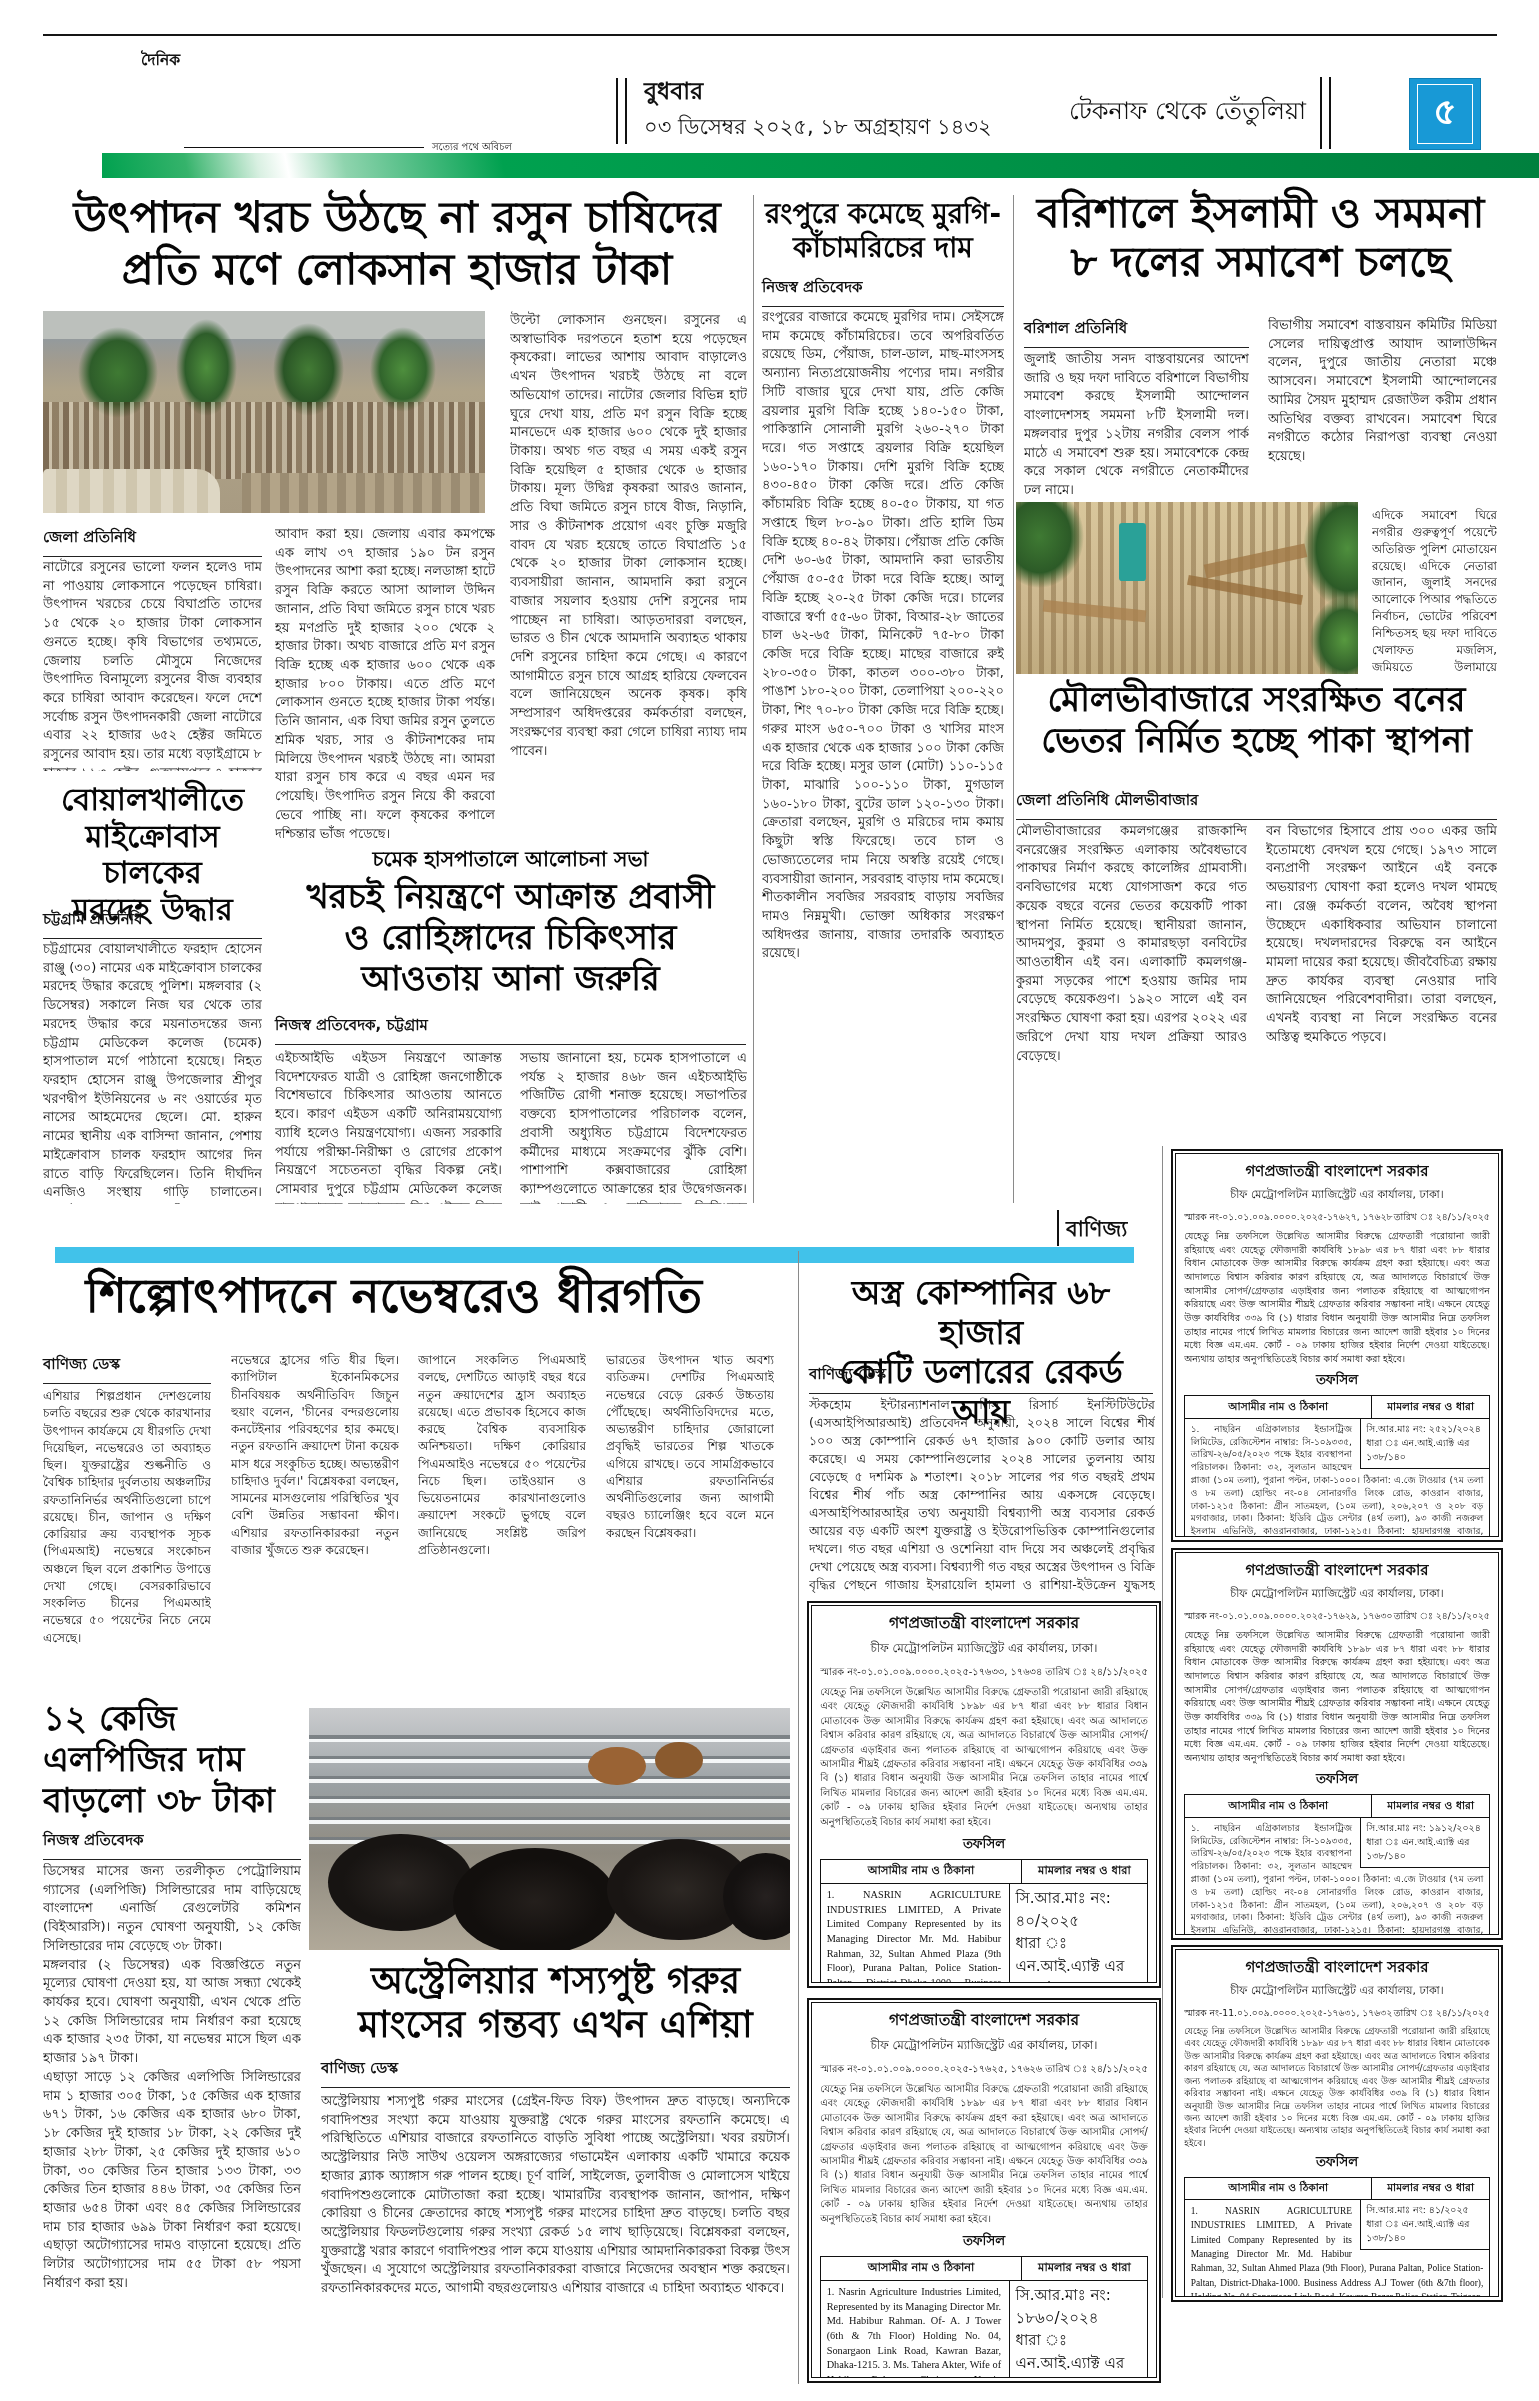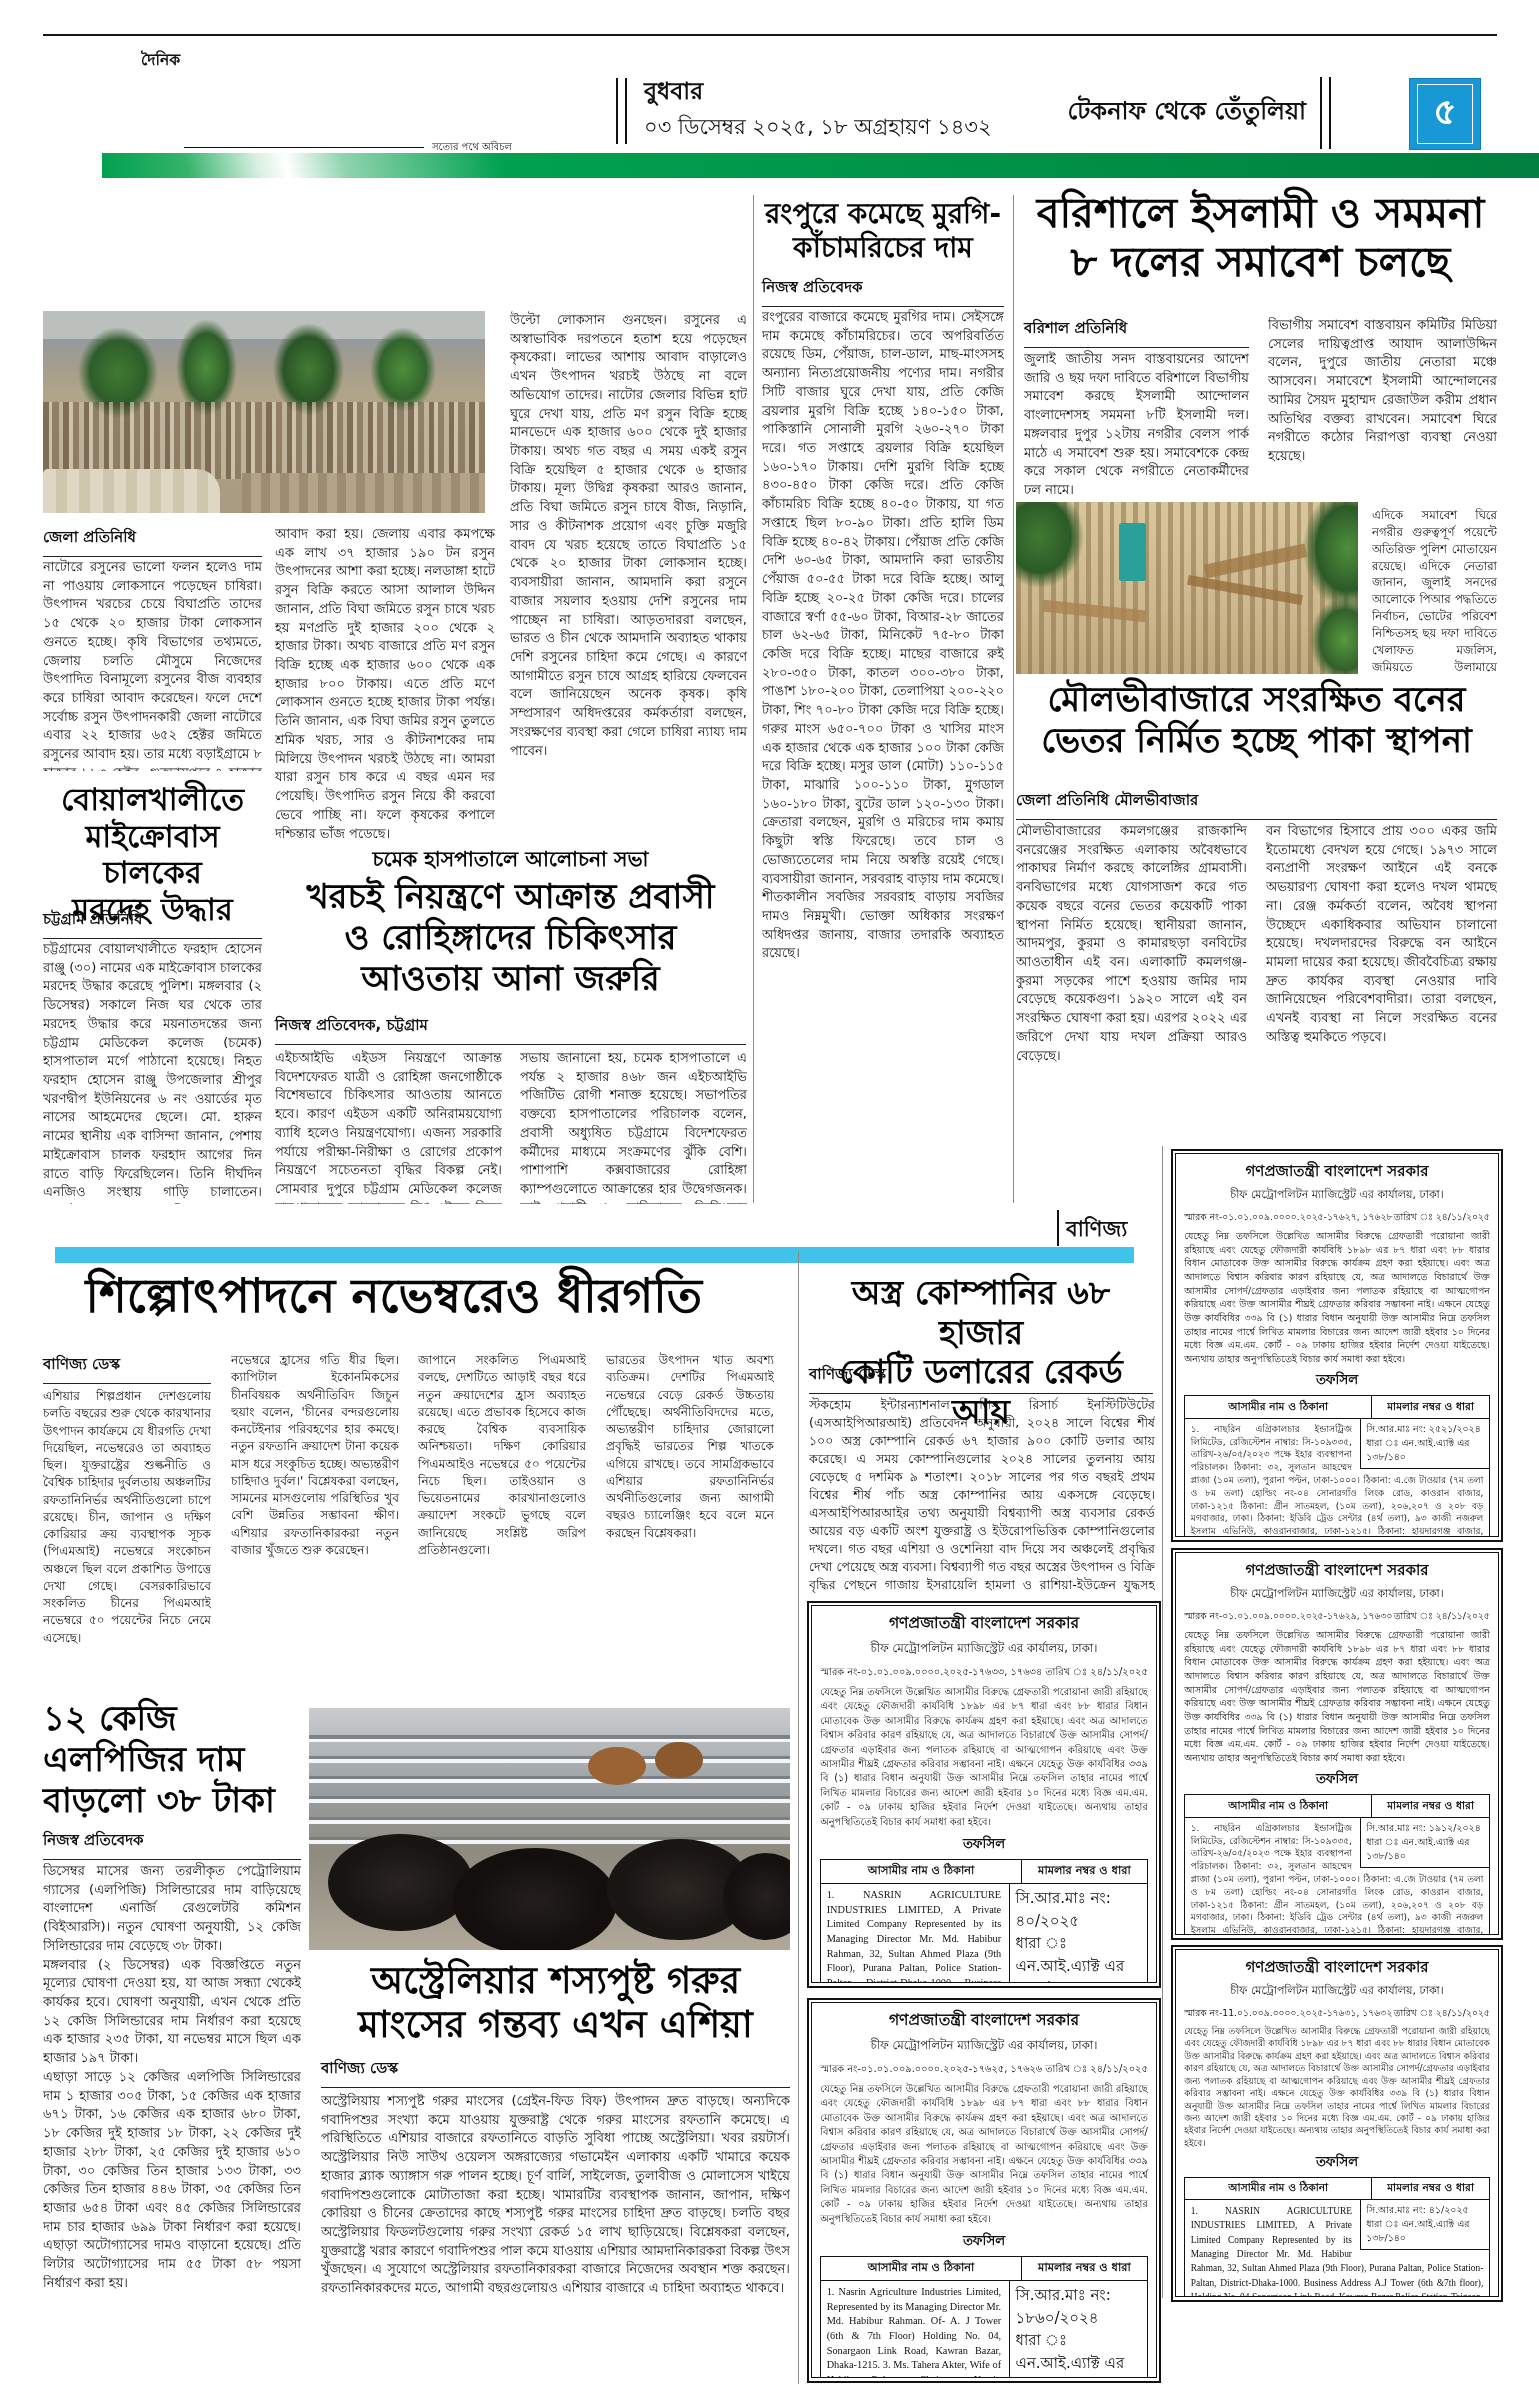--- a/index.html
+++ b/index.html
@@ -54,33 +54,35 @@
   <div class="abs" style="left:141px;top:48px;font-size:15.6px;font-weight:bold;">দৈনিক</div>
   <div class="abs" style="left:184px;top:139px;width:328px;display:flex;align-items:center;gap:7.8px;">
     <span style="flex:1;height:1.6px;background:#111;display:inline-block;"></span>
     <span style="font-size:10px;">সত্যের পথে অবিচল</span>
   </div>
 
   <div class="hdr-sep" style="left:616px;top:78px;height:66px;"></div>
   <div class="abs" style="left:644px;top:73px;font-size:23.5px;font-weight:bold;">বুধবার</div>
   <div class="abs" style="left:644px;top:111px;font-size:21px;">০৩ ডিসেম্বর ২০২৫, ১৮ অগ্রহায়ণ ১৪৩২</div>
 
-  <div class="abs" style="left:993px;top:92px;width:313px;text-align:right;font-size:24px;font-weight:bold;">টেকনাফ থেকে তেঁতুলিয়া</div>
+  <div class="abs" style="left:993px;top:92px;width:313px;text-align:right;font-size:24px;font-weight:normal;">টেকনাফ থেকে তেঁতুলিয়া</div>
   <div class="hdr-sep" style="left:1320px;top:77px;height:72px;"></div>
   <div class="abs pagebox" style="left:1409px;top:78px;width:72px;height:72px;">
     <div class="inner">
         <span>৫</span>
       </div>
   </div>
 
   <div class="abs greenbar" style="left:102px;top:153px;width:1438px;height:25px;"></div>
 
   <div class="vrule" style="left:753px;top:195px;height:1008px;"></div>
   <div class="vrule" style="left:1013px;top:195px;height:1008px;"></div>
 
+  <div class="abs headline" style="left:47px;top:192px;width:700px;font-size:43px;">উৎপাদন খরচ উঠছে না রসুন চাষিদের
+প্রতি মণে লোকসান হাজার টাকা</div>
 
   <div class="photo" style="left:43px;top:311px;width:442px;height:202px;background:linear-gradient(#bcc0bc 0%,#bcc0bc 14%,#949a9c 14%,#a39c8e 26%,#b0a489 40%,#a89b82 100%);">
     <div class="blob" style="left:8%;top:8%;width:18%;height:45%;background:radial-gradient(closest-side,#3f7a33,#2e5d2a 70%,transparent);"></div>
     <div class="blob" style="left:30%;top:4%;width:14%;height:48%;background:radial-gradient(closest-side,#4e8f3d,#2e5d2a 70%,transparent);"></div>
     <div class="blob" style="left:52%;top:6%;width:16%;height:46%;background:radial-gradient(closest-side,#437c35,#2a5526 70%,transparent);"></div>
     <div class="blob" style="left:74%;top:8%;width:15%;height:42%;background:radial-gradient(closest-side,#4e8f3d,#31642c 70%,transparent);"></div>
     <div class="abs" style="left:0;top:45%;width:100%;height:38%;background:repeating-linear-gradient(90deg,rgba(70,45,25,.45) 0 5.5px,rgba(235,225,205,.5) 5.5px 9.4px,rgba(100,75,50,.4) 9.4px 15.6px,rgba(210,200,180,.45) 15.6px 20.3px);"></div>
     <div class="abs" style="left:0;top:78%;width:40%;height:22%;background:repeating-linear-gradient(90deg,#ded7c4 0 12.5px,#cfc6ae 12.5px 23.5px);border-radius:4.7px 23.5px 0 0;"></div>
     <div class="abs" style="left:45%;top:80%;width:55%;height:20%;background:repeating-linear-gradient(90deg,#9b8c72 0 9.4px,#b3a488 9.4px 19px);"></div>
   </div>

